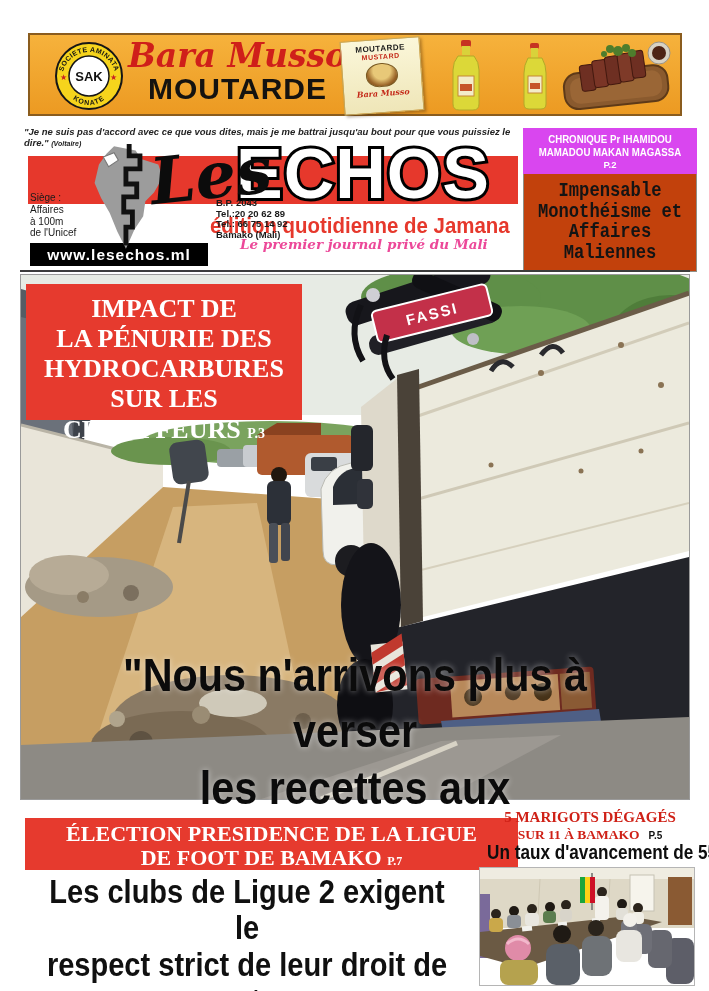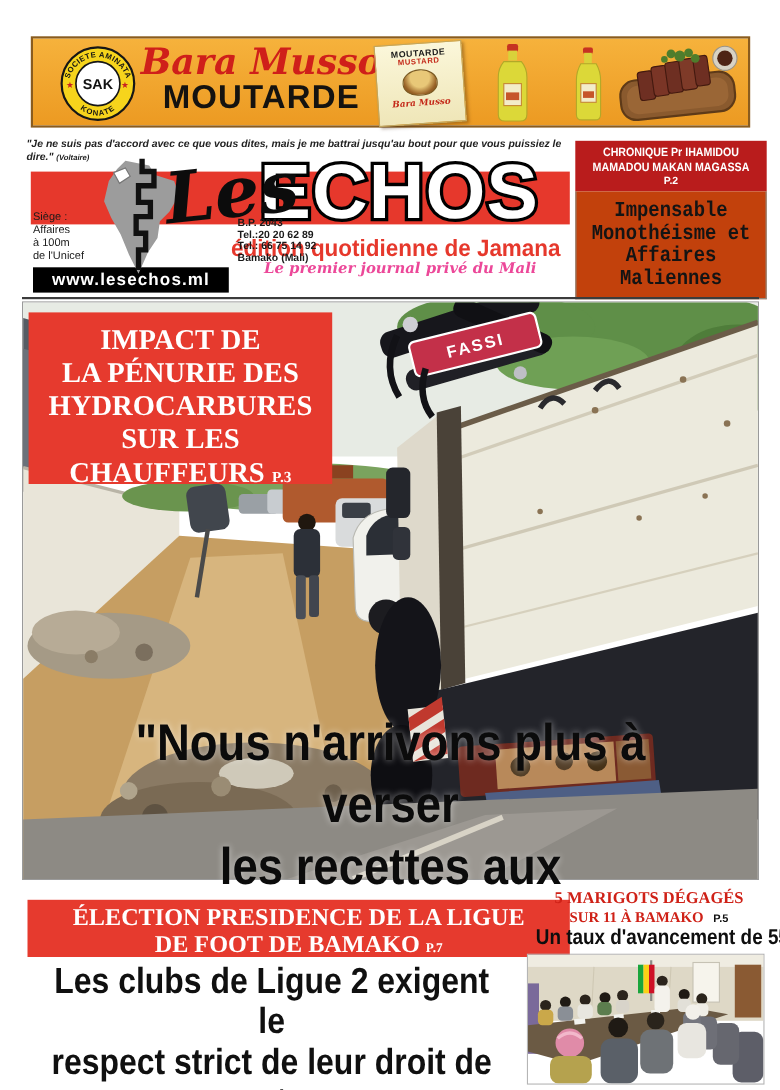--- a/index.html
+++ b/index.html
@@ -24,21 +24,21 @@
   .packet .l2{font-size:7px;color:#c42a1a;letter-spacing:.5px;}
   .packet .bowl{width:30px;height:22px;margin:3px auto 1px;border-radius:50% 50% 45% 45%;
                 background:radial-gradient(circle at 50% 30%,#e8c878 0 40%,#9a6428 70%,#6b3f16 100%);
                 border:1px solid #7a5a22;}
   .packet .scr{font-family:"DejaVu Serif",serif;font-style:italic;font-size:8px;color:#c42a1a;}
   
   .quote{left:24px;top:126px;width:505px;font-size:9.5px;font-weight:bold;font-style:italic;color:#222;}
   .quote .attr{font-size:7px;}
   
   .chron{left:523px;top:128px;width:174px;}
-  .chron-black{background:#b91c1c;color:#fff;text-align:center;padding:5px 2px 4px;}
+  .chron-black{background:#d946ef;color:#fff;text-align:center;padding:5px 2px 4px;}
   .chron-black .k{font-size:11px;font-weight:bold;line-height:1.15;display:block;}
   .chron-black .p{font-size:9.5px;font-weight:bold;display:block;margin-top:1px;}
   .chron-yellow{background:#c2410c;border:1px solid #8f8f86;border-top:none;text-align:center;
                 padding:7px 0 8px;font-family:Liberation Mono, monospace;}
   .chron-yellow .t{font-size:19.5px;font-weight:900;line-height:1.05;display:block;color:#141414;}
   
   .redband{left:28px;top:156px;width:490px;height:48px;background:#e6382c;}
   .addr{left:30px;top:192px;font-size:10px;font-weight:normal;line-height:1.18;color:#1a1a1a;}
   .title-les{left:150px;top:138px;font-size:64px;font-weight:bold;font-style:italic;
              font-family:"DejaVu Serif",serif;color:#0c0c0c;transform:rotate(-6deg);z-index:4;}
@@ -49,21 +49,21 @@
   .edition{left:210px;top:214px;width:310px;font-size:21.5px;font-weight:800;color:#e6382c;white-space:nowrap;}
   .tagline{left:240px;top:236px;font-size:13.5px;color:#ec4899;font-weight:bold;}
   .webbox{left:30px;top:243px;width:178px;height:23px;background:#000;color:#fff;
           font-size:15.5px;font-weight:bold;text-align:center;line-height:23px;letter-spacing:1px;}
   .issue{left:214px;top:248px;font-size:12px;font-weight:bold;color:#121212;white-space:nowrap;}
   .issue .pink{color:#e8336e;}
   .issue .price{font-size:17px;}
   .rule{left:20px;top:270px;width:670px;height:2px;background:#3c3c3c;}
   
   .photo{left:20px;top:274px;width:670px;height:526px;border:1px solid #9a9a9a;box-sizing:border-box;}
-  .impact{left:5px;top:9px;width:276px;height:156px;background:#e63a2e;color:#fff;text-align:center;
+  .impact{left:5px;top:9px;width:276px;height:136px;background:#e63a2e;color:#fff;text-align:center;
           padding-top:10px;box-sizing:border-box;}
   .impact .l{display:block;font-size:26px;font-weight:bold;line-height:1.16;}
   .impact .pg{font-size:14px;font-weight:bold;}
   .bighead{left:0;top:372px;width:668px;text-align:center;line-height:1.2;color:#0b0b0b;
            text-shadow:0 0 7px rgba(255,255,255,.5);}
   .bighead .l{display:block;font-size:47px;font-weight:900;}
   
   .footbox{left:25px;top:818px;width:493px;height:52px;background:#e63a2e;color:#fff;text-align:center;
            padding-top:4px;box-sizing:border-box;}
   .footbox .l{display:block;font-size:22px;font-weight:bold;line-height:1.08;}

